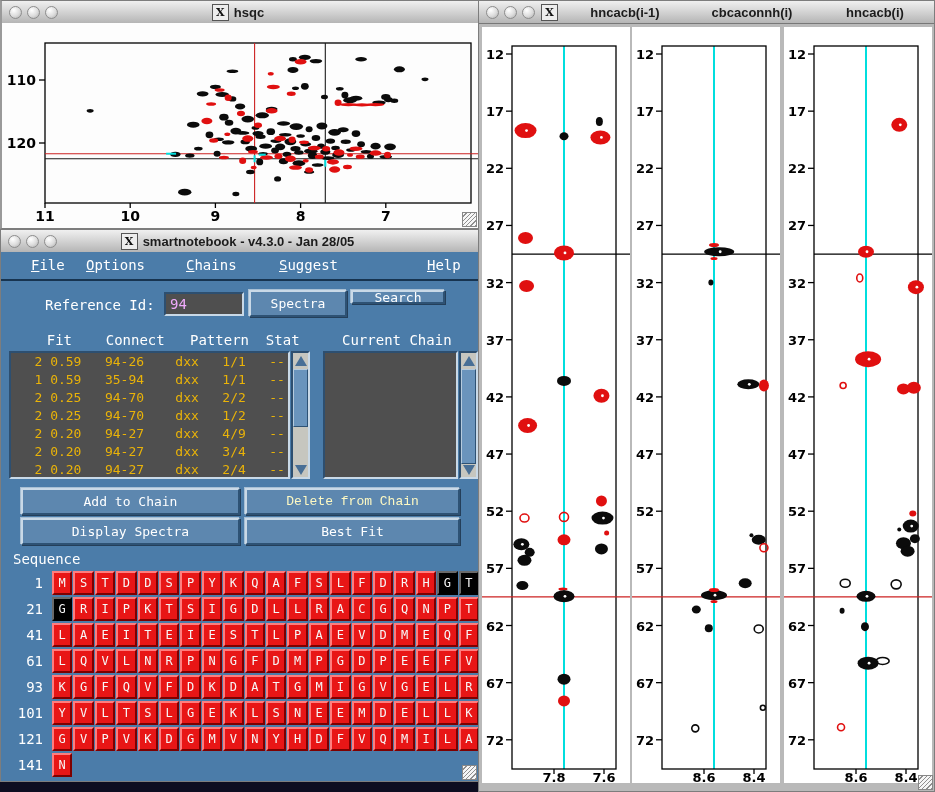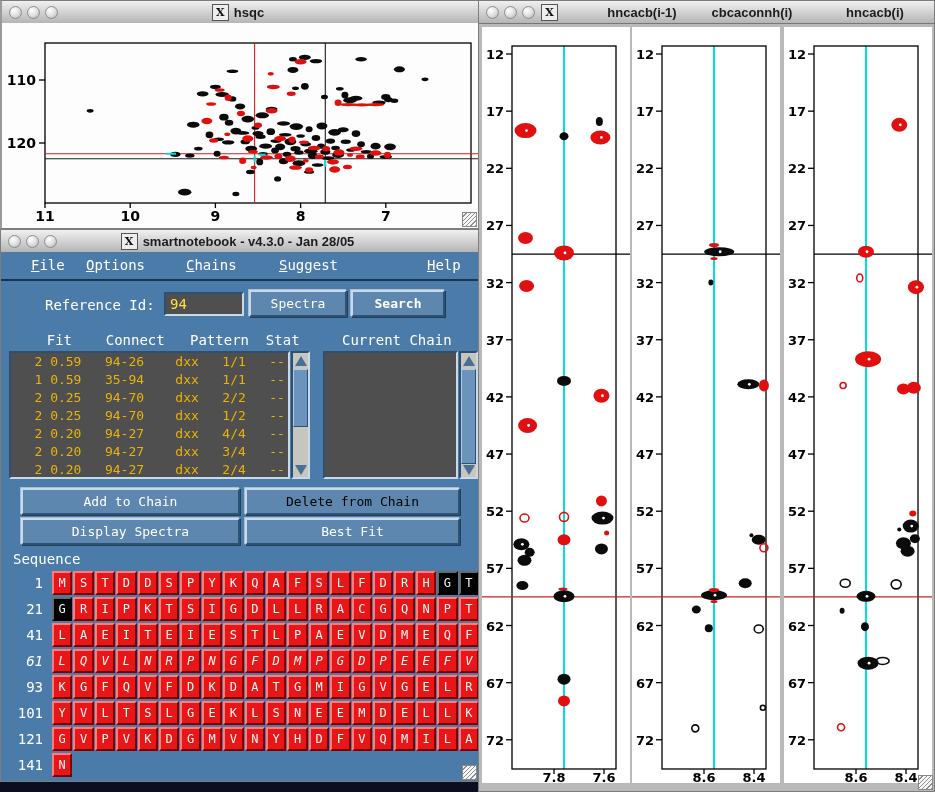--- a/index.html
+++ b/index.html
@@ -44,23 +44,23 @@
   .menu-item .u{text-decoration:underline;}
   .nb-label{position:absolute;color:#fff;font-size:14px;white-space:pre;}
   .tkbtn{
     position:absolute;display:flex;align-items:center;justify-content:center;
     background:#5d87af;color:#fff;font-family:"DejaVu Sans Mono",monospace;font-size:13px;
     border-top:2px solid #c9d9e7;border-left:2px solid #c9d9e7;
     border-bottom:2px solid #2e5274;border-right:2px solid #2e5274;
     box-shadow:1px 1px 0 #243f5a, -1px -1px 0 #a7bfd4;
     box-sizing:border-box;white-space:pre;cursor:default;
   }
-  .tkbtn.disabled{color:#000000;}
+  .tkbtn.disabled{color:#fef9c3;font-family:Liberation Mono, monospace;}
   .tkentry{
-    position:absolute;background:#4f4f4f;color:#fde047;
+    position:absolute;background:#4f4f4f;color:#f0abfc;
     border-top:2px solid #2d4f70;border-left:2px solid #2d4f70;
     border-bottom:2px solid #c9d9e7;border-right:2px solid #c9d9e7;
     font-family:"DejaVu Sans Mono",monospace;font-size:14px;padding:0 0 0 4px;
     box-sizing:border-box;outline:none;
   }
   .listbox{
     position:absolute;background:#4f4f4f;overflow:hidden;
     border-top:2px solid #2d4f70;border-left:2px solid #2d4f70;
     border-bottom:2px solid #c9d9e7;border-right:2px solid #c9d9e7;
     box-sizing:border-box;
@@ -303,31 +303,31 @@
         <span class="menu-item" style="left: 10px; margin-left: 20px;"><span class="u">F</span>ile</span>
         <span class="menu-item" style="left: 85px;"><span class="u">O</span>ptions</span>
         <span class="menu-item" style="left: 185px;"><span class="u">C</span>hains</span>
         <span class="menu-item" style="left: 278px;"><span class="u">S</span>uggest</span>
         <span class="menu-item" style="left: 426px;"><span class="u">H</span>elp</span>
       </div>
 
     <span class="nb-label" style="left:44px;top:45px;">Reference Id:</span>
     <input class="tkentry" style="left: 163px; top: 40px; width: 80px; height: 24px;" readonly="" value="94">
     <div class="tkbtn" style="left:248px;top:38px;width:98px;height:27px;">Spectra</div>
-    <div class="tkbtn" style="left:350px;top:38px;width:94px;height:27px;font-weight:bold;">Search</div>
+    <div class="tkbtn" style="left:350px;top:38px;width:94px;height:14px;">Search</div>
 
     <span class="nb-label" style="left:12px;top:80px;">    Fit    Connect   Pattern  Stat</span>
     <span class="nb-label" style="left:341px;top:80px;">Current Chain</span>
 
     <div class="listbox" style="left:8px;top:99px;width:281px;height:128px;" id="fit-list">
         <div class="lb-row">   2 0.59   94-26    dxx   1/1   --</div>
         <div class="lb-row">   1 0.59   35-94    dxx   1/1   --</div>
         <div class="lb-row">   2 0.25   94-70    dxx   2/2   --</div>
         <div class="lb-row">   2 0.25   94-70    dxx   1/2   --</div>
-        <div class="lb-row">   2 0.20   94-27    dxx   4/4   --</div>
+        <div class="lb-row">   2 0.20   94-27    dxx   4/9   --</div>
         <div class="lb-row">   2 0.20   94-27    dxx   3/4   --</div>
         <div class="lb-row">   2 0.20   94-27    dxx   2/4   --</div>
       </div>
     <div class="sb" style="left:290px;top:99px;width:19px;height:128px;">
       <div class="sb-arrow up">
           <div class="tri-up"></div>
         </div>
       <div class="sb-thumb" style="top:16px;height:58px;"></div>
       <div class="sb-arrow down">
           <div class="tri-down"></div>
@@ -420,21 +420,21 @@
             <div class="seq-cell">A</div>
             <div class="seq-cell">E</div>
             <div class="seq-cell">V</div>
             <div class="seq-cell">D</div>
             <div class="seq-cell">M</div>
             <div class="seq-cell">E</div>
             <div class="seq-cell">Q</div>
             <div class="seq-cell">F</div>
           </div>
         </div>
-        <div class="seq-row" style="top: 78px; font-style: italic;">
+        <div class="seq-row" style="top: 78px;">
           <span class="seq-rowlabel">61</span>
           <div class="seq-cells">
             <div class="seq-cell">L</div>
             <div class="seq-cell">Q</div>
             <div class="seq-cell">V</div>
             <div class="seq-cell">L</div>
             <div class="seq-cell">N</div>
             <div class="seq-cell">R</div>
             <div class="seq-cell">P</div>
             <div class="seq-cell">N</div>
@@ -540,21 +540,21 @@
 
 <div class="window" id="win-strips">
   <div class="titlebar">
     <div class="lights">
       <span class="light"></span>
       <span class="light"></span>
       <span class="light"></span>
     </div>
     <span class="xicon" style="margin-left:6px;">X</span>
   </div>
-  <span class="strip-title" style="left:163px;text-align:right;">hncacb(i-1)</span>
+  <span class="strip-title" style="left:146px;text-align:right;">hncacb(i-1)</span>
   <span class="strip-title" style="left:273px;">cbcaconnh(i)</span>
   <span class="strip-title" style="left:396px;">hncacb(i)</span>
 
   <div class="strip-canvas" style="left:3px;" id="strip-0"><svg width="148" height="756">
         <line x1="82" y1="19" x2="82" y2="742" stroke="#00dede" stroke-width="2"></line>
         <rect x="30" y="19" width="104" height="723" fill="none" stroke="#000" stroke-width="1.3"></rect>
         <line x1="30" y1="227.025" x2="148" y2="227.025" stroke="#000" stroke-width="1.2"></line>
         <line x1="0" y1="569.925" x2="148" y2="569.925" stroke="#cc2222" stroke-width="1.2"></line>
         <line x1="24" y1="27" x2="30" y2="27" stroke="#000" stroke-width="1.3"></line>
         <text x="22" y="32" text-anchor="end" font-size="13">12</text>

